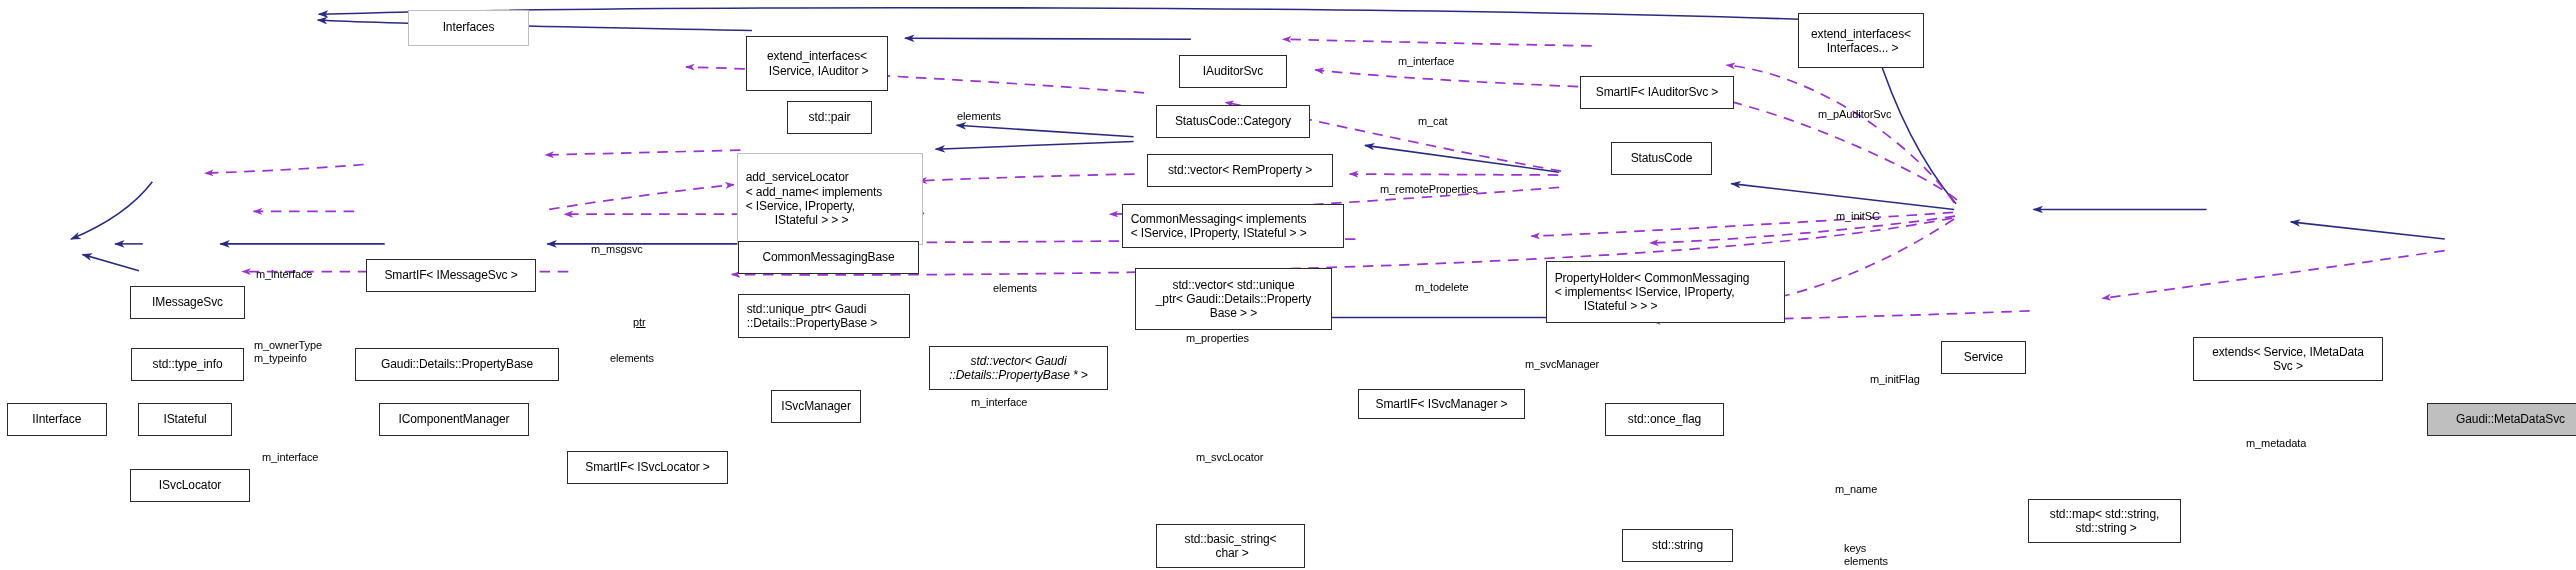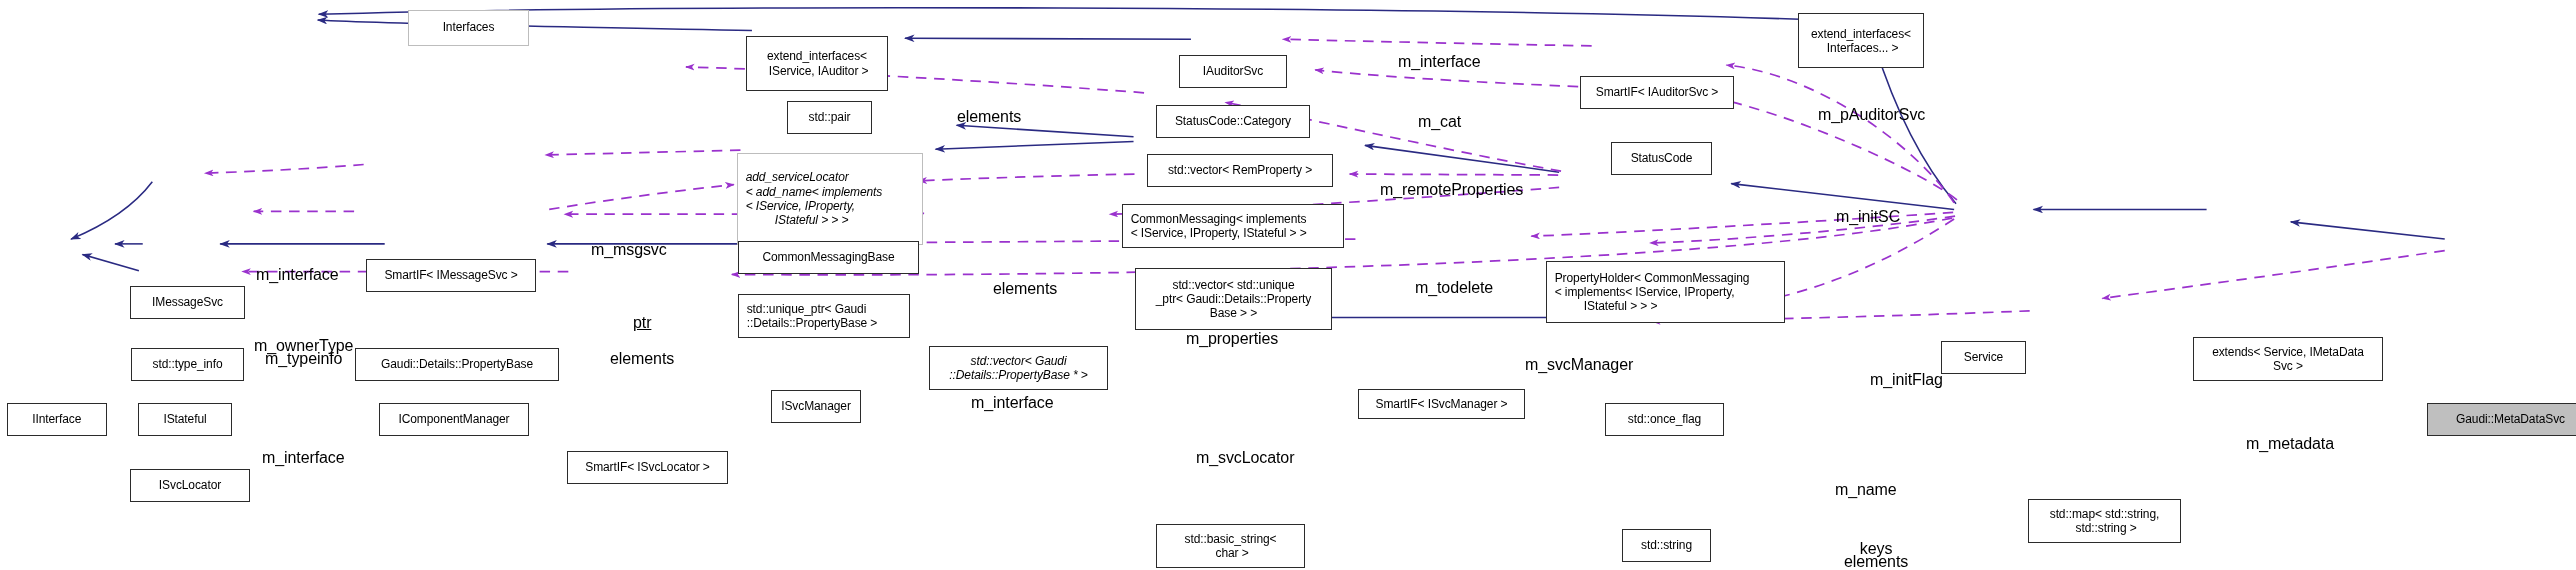--- a/index.html
+++ b/index.html
@@ -36,25 +36,25 @@
     z-index:5;
   }
   .node.thick{ border:1.5px solid #2b2b2b; }
   .node.pale{ border:1px solid #bdbdbd; }
   .node.current{
     background:#bfbfbf;
     border:1.5px solid #2b2b2b;
   }
   .edge-label{
     position:absolute;
-    font-size:16px;
+    font-size:11px;
     line-height:13.4px;
     color:#000000;
     white-space:pre;
-    text-align:center;
+    text-align:left;
     z-index:6;
     letter-spacing:-0.1px;
   }
 </style>
 </head>
 <body>
 
 <div id="canvas">
 
   <svg id="edges" viewBox="0 0 2693 596">
@@ -155,21 +155,21 @@
       <div class="node thick" style="left: 746px; top: 36px; width: 142px; height: 55px;">extend_interfaces&lt;
  IService, IAuditor &gt;</div>
       <div class="node thick" style="left: 1179px; top: 55px; width: 108px; height: 33px;">IAuditorSvc</div>
       <div class="node thick" style="left: 1580px; top: 76px; width: 154px; height: 33px;">SmartIF&lt; IAuditorSvc &gt;</div>
       <div class="node thick" style="left: 1798px; top: 13.4px; width: 126px; height: 55px;">extend_interfaces&lt;
  Interfaces... &gt;</div>
       <div class="node thick" style="left: 787px; top: 101px; width: 85px; height: 33px;">std::pair</div>
       <div class="node thick" style="left: 1156px; top: 105px; width: 154px; height: 33px;">StatusCode::Category</div>
       <div class="node thick" style="left: 1611px; top: 142px; width: 101px; height: 33px;">StatusCode</div>
       <div class="node thick" style="left: 1147px; top: 154px; width: 186px; height: 33px;">std::vector&lt; RemProperty &gt;</div>
-      <div class="node pale" style="left: 737px; top: 153px; width: 186px; height: 92px; justify-content: flex-start; padding-left: 7.7px; text-align: left; font-style: italic;">add_serviceLocator
+      <div class="node pale" style="left: 737px; top: 153px; width: 186px; height: 92px; justify-content: flex-start; padding-left: 7.7px; text-align: left;">add_serviceLocator
 &lt; add_name&lt; implements
 &lt; IService, IProperty,
          IStateful &gt; &gt; &gt;</div>
       <div class="node thick" style="left: 1122px; top: 204px; width: 222px; height: 44px; justify-content: flex-start; padding-left: 7.7px; text-align: left;">CommonMessaging&lt; implements
 &lt; IService, IProperty, IStateful &gt; &gt;</div>
       <div class="node thick" style="left: 1546px; top: 261px; width: 239px; height: 62px; justify-content: flex-start; padding-left: 7.7px; text-align: left;">PropertyHolder&lt; CommonMessaging
 &lt; implements&lt; IService, IProperty,
          IStateful &gt; &gt; &gt;</div>
       <div class="node thick" style="left: 366px; top: 259px; width: 170px; height: 33px;">SmartIF&lt; IMessageSvc &gt;</div>
       <div class="node thick" style="left: 738px; top: 241px; width: 181px; height: 33px;">CommonMessagingBase</div>
@@ -192,21 +192,21 @@
       <div class="node thick" style="left: 379px; top: 403px; width: 150px; height: 33px;">IComponentManager</div>
       <div class="node thick" style="left: 771px; top: 390px; width: 90px; height: 33px;">ISvcManager</div>
       <div class="node thick" style="left: 1358px; top: 389px; width: 167px; height: 30px;">SmartIF&lt; ISvcManager &gt;</div>
       <div class="node thick" style="left: 1605px; top: 403px; width: 119px; height: 33px;">std::once_flag</div>
       <div class="node thick" style="left: 130px; top: 469px; width: 120px; height: 33px;">ISvcLocator</div>
       <div class="node thick" style="left: 567px; top: 451px; width: 161px; height: 33px;">SmartIF&lt; ISvcLocator &gt;</div>
       <div class="node thick" style="left: 2028px; top: 499px; width: 153px; height: 44px;">std::map&lt; std::string,
  std::string &gt;</div>
       <div class="node thick" style="left: 1156px; top: 524px; width: 149px; height: 44px;">std::basic_string&lt;
  char &gt;</div>
-      <div class="node thick" style="left: 1622px; top: 529px; width: 89px; height: 33px;">std::string</div>
+      <div class="node thick" style="left: 1622px; top: 529px; width: 111px; height: 33px;">std::string</div>
     </div>
   <div id="labels-layer">
       <div class="edge-label" style="left: 1398px; top: 55px;">m_interface</div>
       <div class="edge-label" style="left: 957px; top: 110px;">elements</div>
       <div class="edge-label" style="left: 1418px; top: 115px;">m_cat</div>
       <div class="edge-label" style="left: 1818px; top: 108px;">m_pAuditorSvc</div>
       <div class="edge-label" style="left: 1380px; top: 183px;">m_remoteProperties</div>
       <div class="edge-label" style="left: 1836px; top: 210px;">m_initSC</div>
       <div class="edge-label" style="left: 591px; top: 243px;">m_msgsvc</div>
       <div class="edge-label" style="left: 256px; top: 268px;">m_interface</div>

